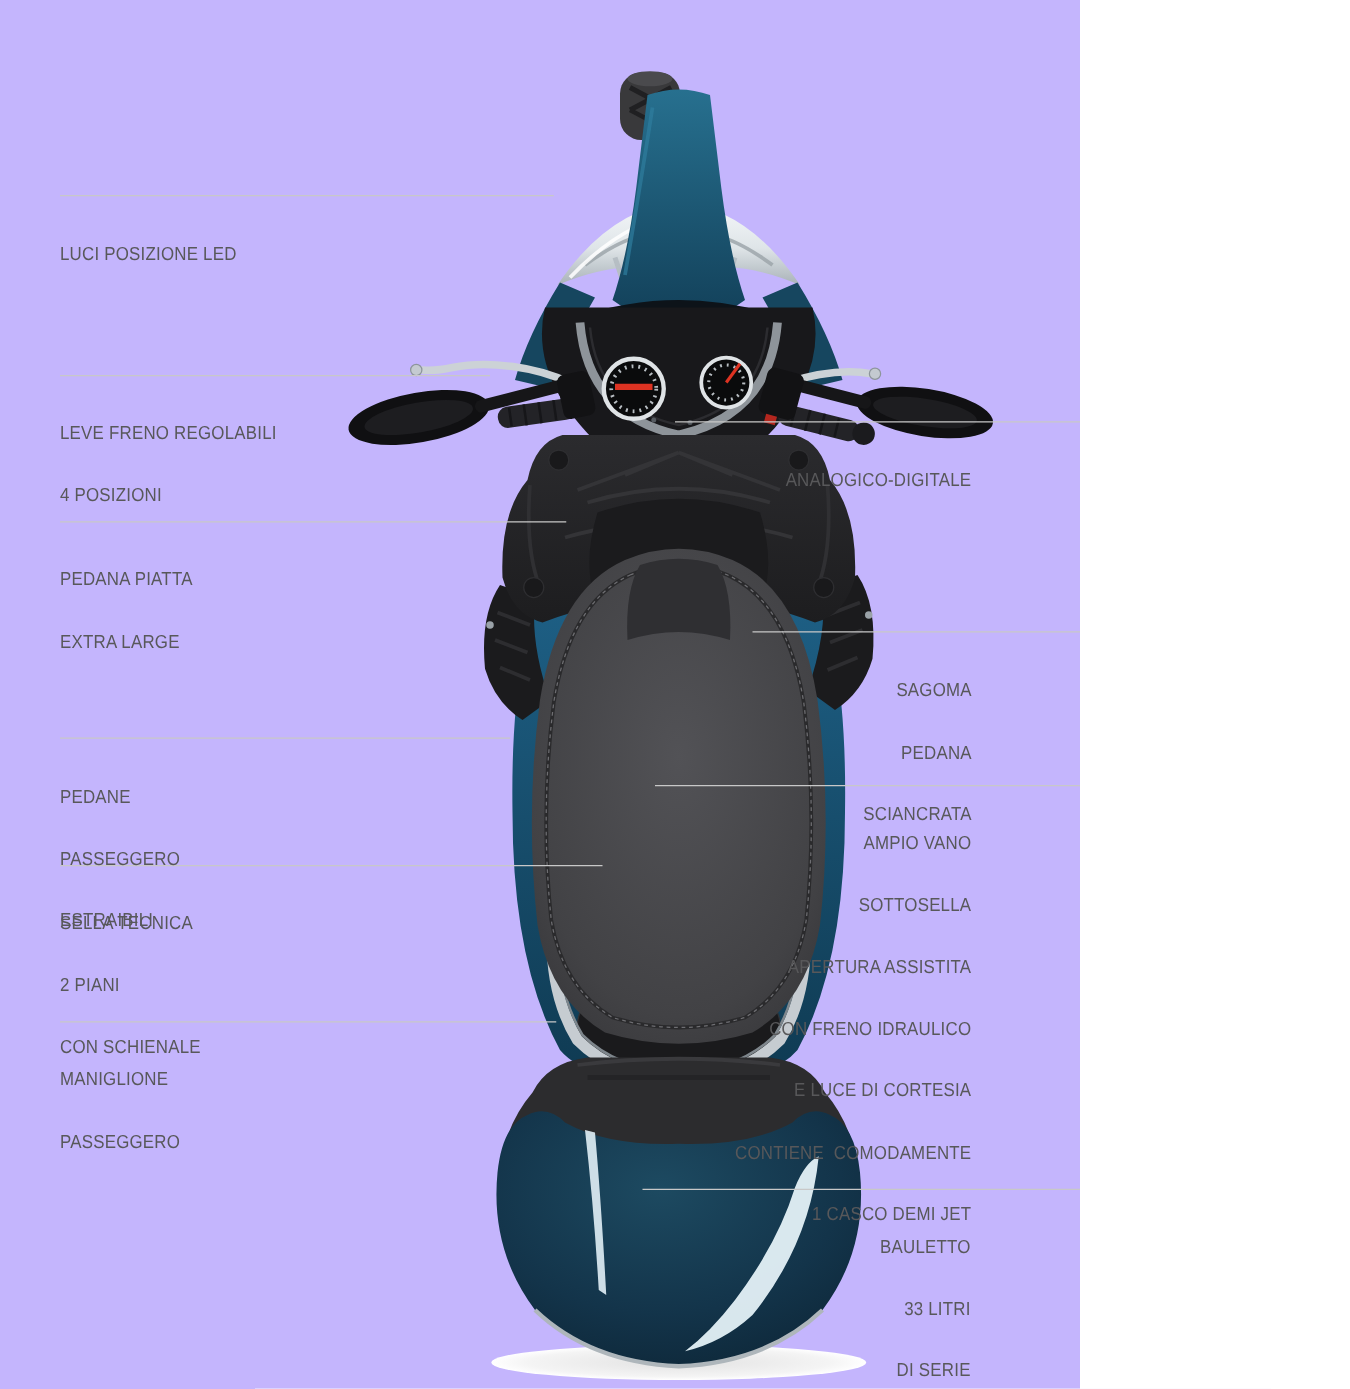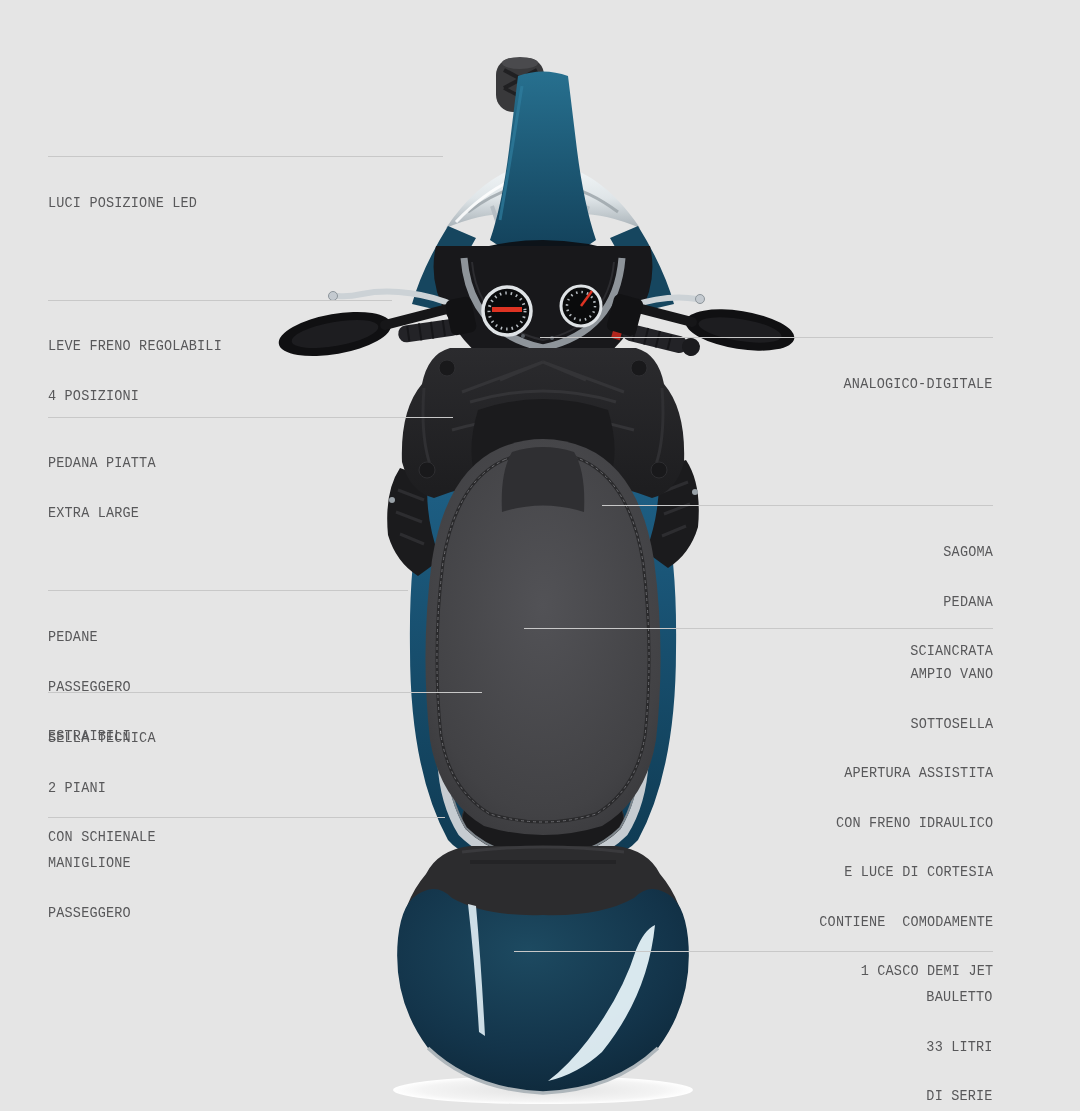--- a/index.html
+++ b/index.html
@@ -1,18 +1,18 @@
 <!DOCTYPE html>
 <html><head>
 <meta charset="utf-8">
 <style>
   html,body{margin:0;padding:0;background:#ffffff;}
   #stage{
-    position:relative;width:1080px;height:1111px;background:#e5e5e5;
-    font-family:Liberation Mono, monospace;overflow:hidden;
+    position:relative;width:864px;height:1111px;background:#c4b5fd;
+    font-family:Liberation Sans, sans-serif;overflow:hidden;
   }
   #scooter-svg{position:absolute;left:0;top:0;width:1080px;height:1111px;}
   .lead{position:absolute;height:1px;background:#c8c8c8;}
   .callout{
     position:absolute;color:#58585a;font-size:15px;line-height:16.5px;
     letter-spacing:.2px;white-space:pre;
   }
   .callout.left{transform:scaleX(.9);transform-origin:left top;text-align:left;}
   .callout.right{transform:scaleX(.9);transform-origin:right top;text-align:right;}
   .callout span{display:block;white-space:pre;}

